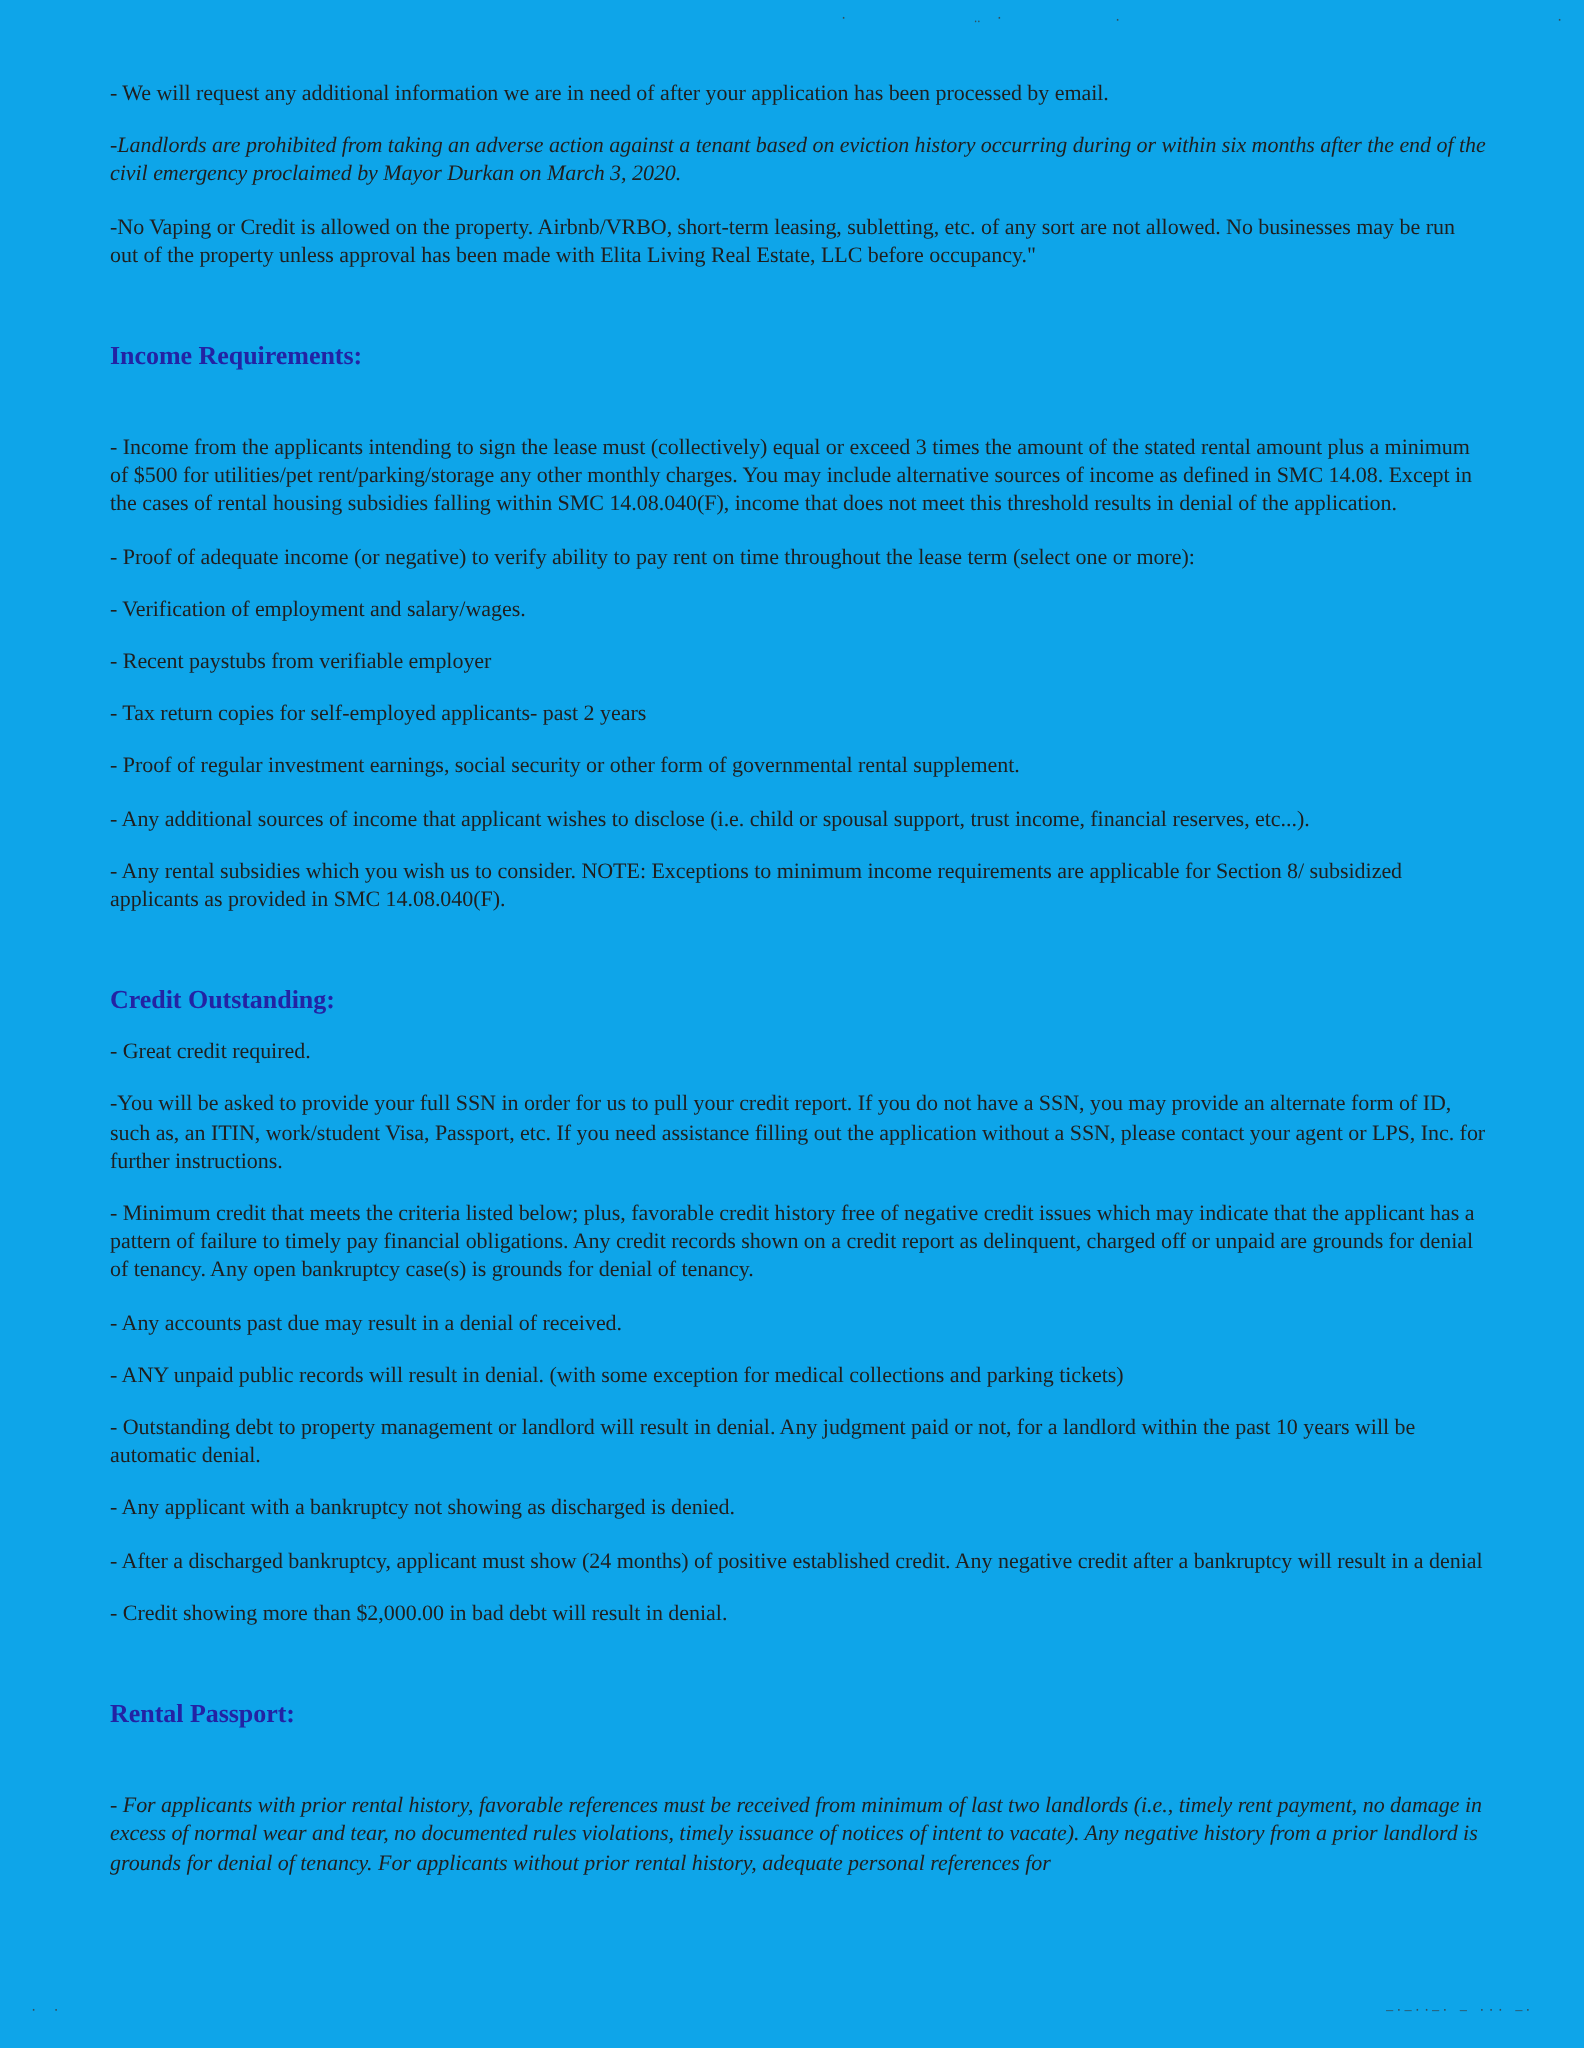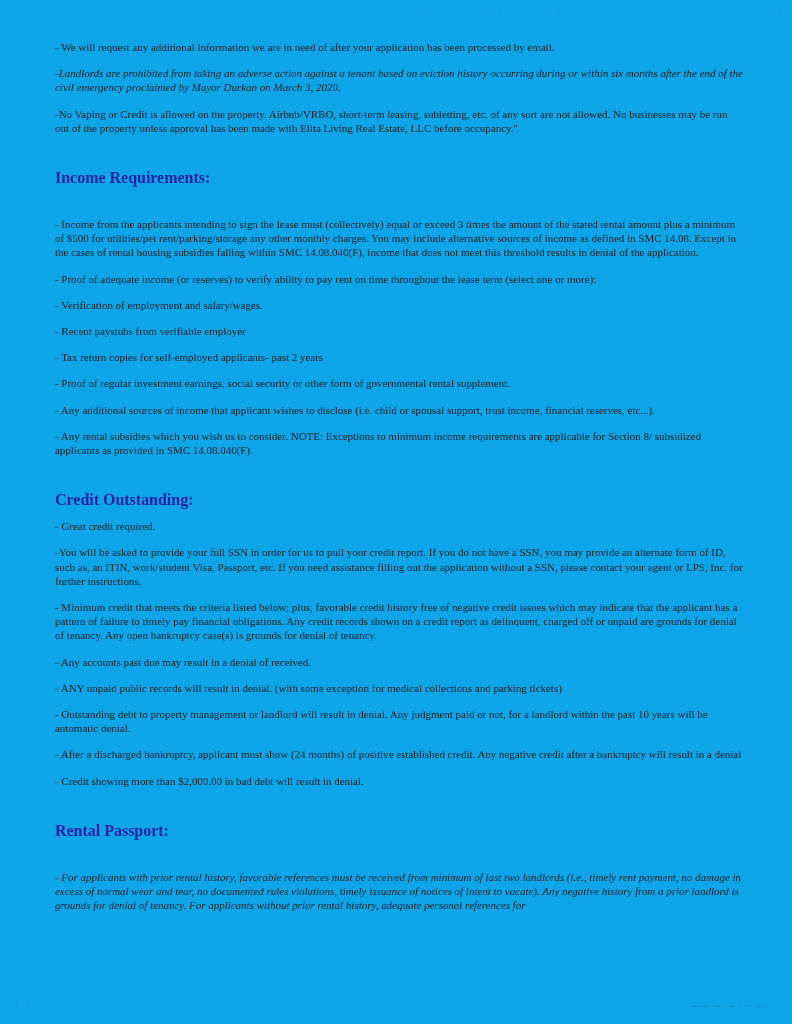--- a/index.html
+++ b/index.html
@@ -30,21 +30,21 @@
     letter-spacing: -0.02px;
     filter: blur(0.3px);
   }
   .para {
     margin: 0 0 12px 0;
   }
   .para.italic {
     font-style: italic;
   }
   .section-heading {
-    font-size: 16px;
+    font-size: 13px;
     font-weight: bold;
     color: #2323a4;
     margin: 36px 0 12px 0;
     line-height: 14px;
   }
   .spacer {
     height: 20px;
   }
   
   .artifact {
@@ -76,34 +76,35 @@
   <span class="artifact a-bot-left">· ·</span>
   <span class="artifact a-bot-right">—·—··—·  —  ···  —·</span>
 
   <div class="page-content">
       <p class="para">- We will request any additional information we are in need of after your application has been processed by email.</p>
       <p class="para italic">-Landlords are prohibited from taking an adverse action against a tenant based on eviction history occurring during or within six months after the end of the civil emergency proclaimed by Mayor Durkan on March 3, 2020.</p>
       <p class="para">-No Vaping or Credit is allowed on the property. Airbnb/VRBO, short-term leasing, subletting, etc. of any sort are not allowed. No businesses may be run out of the property unless approval has been made with Elita Living Real Estate, LLC before occupancy."</p>
       <h2 class="section-heading">Income Requirements:</h2>
       <div class="spacer"></div>
       <p class="para">- Income from the applicants intending to sign the lease must (collectively) equal or exceed 3 times the amount of the stated rental amount plus a minimum of $500 for utilities/pet rent/parking/storage any other monthly charges. You may include alternative sources of income as defined in SMC 14.08. Except in the cases of rental housing subsidies falling within SMC 14.08.040(F), income that does not meet this threshold results in denial of the application.</p>
-      <p class="para">- Proof of adequate income (or reserves) to verify ability to pay rent on time throughout the lease term (select one or more):</p>
+      <p class="para">- Proof of adequate income (or negative) to verify ability to pay rent on time throughout the lease term (select one or more):</p>
       <p class="para">- Verification of employment and salary/wages.</p>
       <p class="para">- Recent paystubs from verifiable employer</p>
       <p class="para">- Tax return copies for self-employed applicants- past 2 years</p>
       <p class="para">- Proof of regular investment earnings, social security or other form of governmental rental supplement.</p>
       <p class="para">- Any additional sources of income that applicant wishes to disclose (i.e. child or spousal support, trust income, financial reserves, etc...).</p>
       <p class="para">- Any rental subsidies which you wish us to consider. NOTE: Exceptions to minimum income requirements are applicable for Section 8/ subsidized applicants as provided in SMC 14.08.040(F).</p>
       <h2 class="section-heading">Credit Outstanding:</h2>
       <p class="para">- Great credit required.</p>
       <p class="para">-You will be asked to provide your full SSN in order for us to pull your credit report. If you do not have a SSN, you may provide an alternate form of ID, such as, an ITIN, work/student Visa, Passport, etc. If you need assistance filling out the application without a SSN, please contact your agent or LPS, Inc. for further instructions.</p>
       <p class="para">- Minimum credit that meets the criteria listed below; plus, favorable credit history free of negative credit issues which may indicate that the applicant has a pattern of failure to timely pay financial obligations. Any credit records shown on a credit report as delinquent, charged off or unpaid are grounds for denial of tenancy. Any open bankruptcy case(s) is grounds for denial of tenancy.</p>
       <p class="para">- Any accounts past due may result in a denial of received.</p>
       <p class="para">- ANY unpaid public records will result in denial. (with some exception for medical collections and parking tickets)</p>
       <p class="para">- Outstanding debt to property management or landlord will result in denial. Any judgment paid or not, for a landlord within the past 10 years will be automatic denial.</p>
+      <p class="para">- Any applicant with a bankruptcy not showing as discharged is denied.</p>
       <p class="para">- After a discharged bankruptcy, applicant must show (24 months) of positive established credit. Any negative credit after a bankruptcy will result in a denial</p>
       <p class="para">- Credit showing more than $2,000.00 in bad debt will result in denial.</p>
       <h2 class="section-heading">Rental Passport:</h2>
       <div class="spacer"></div>
       <p class="para italic">- For applicants with prior rental history, favorable references must be received from minimum of last two landlords (i.e., timely rent payment, no damage in excess of normal wear and tear, no documented rules violations, timely issuance of notices of intent to vacate). Any negative history from a prior landlord is grounds for denial of tenancy. For applicants without prior rental history, adequate personal references for</p>
     </div>
 
 </div>
 
 </body></html>

